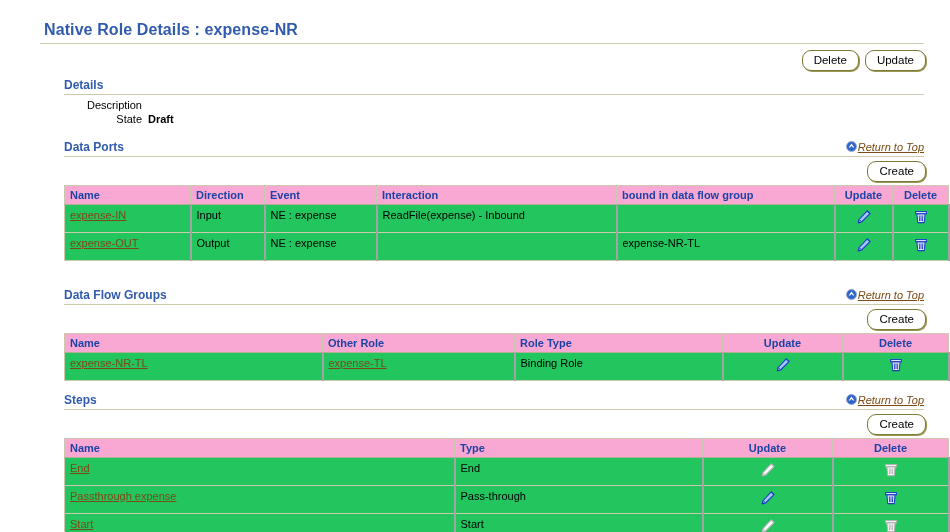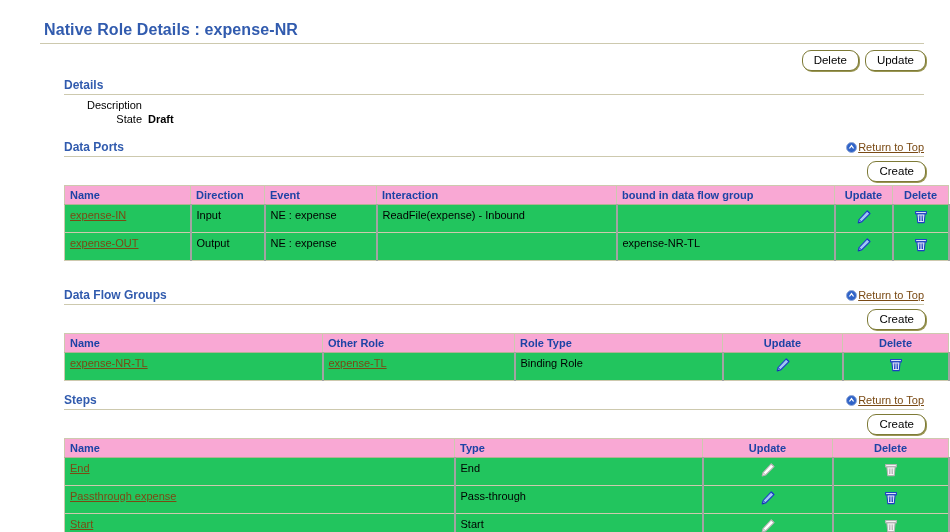--- a/index.html
+++ b/index.html
@@ -70,24 +70,24 @@
     color: #315bae;
     font-size: 12px;
     font-weight: bold;
     white-space: nowrap;
     padding-right: 8px;
     line-height: 14px;
   }
   .section-spacer { flex: 1 1 auto; }
   .section-toplink {
     display: flex;
-    align-items: center;
     gap: 1px;
     white-space: nowrap;
     padding-bottom: 1px;
+    font-style: italic;
   }
   .section-rule {
     height: 1px;
     background: #cdc9ae;
     margin: 2px 14px 0 52px;
   }
   .details-rule {
     height: 1px;
     background: #cdc9ae;
     margin: 2px 14px 0 52px;

